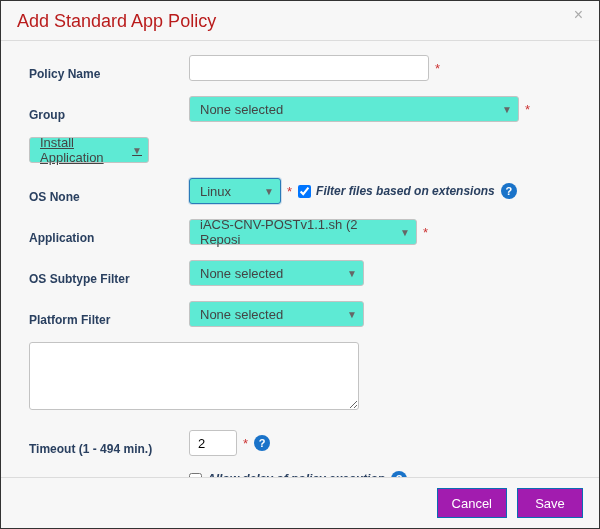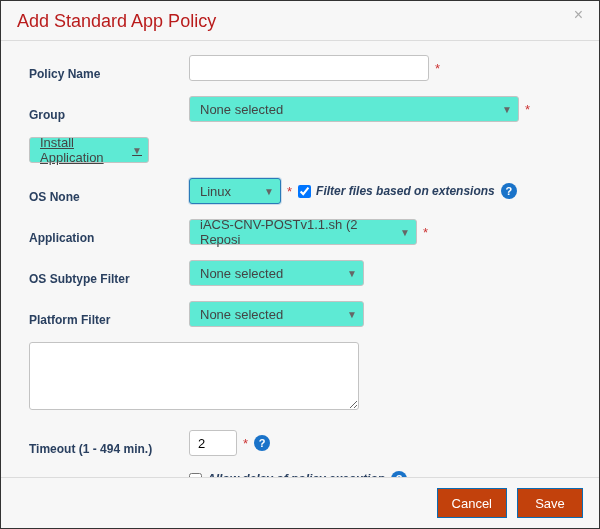--- a/index.html
+++ b/index.html
@@ -134,21 +134,21 @@
       border-top: 1px solid #dcdcdc;
       padding: 10px 16px;
       display: flex;
       justify-content: flex-end;
       gap: 10px;
     }
     .btn {
       height: 30px;
       min-width: 66px;
       border: 1px solid #0b6cb3;
-      background: #c2410c;
+      background: #a21caf;
       color: #fff;
       font-size: 13px;
       border-radius: 0;
       cursor: pointer;
       padding: 0 14px;
     }
     input[type=checkbox] { margin: 0; }
   </style>
 </head>
 <body>

